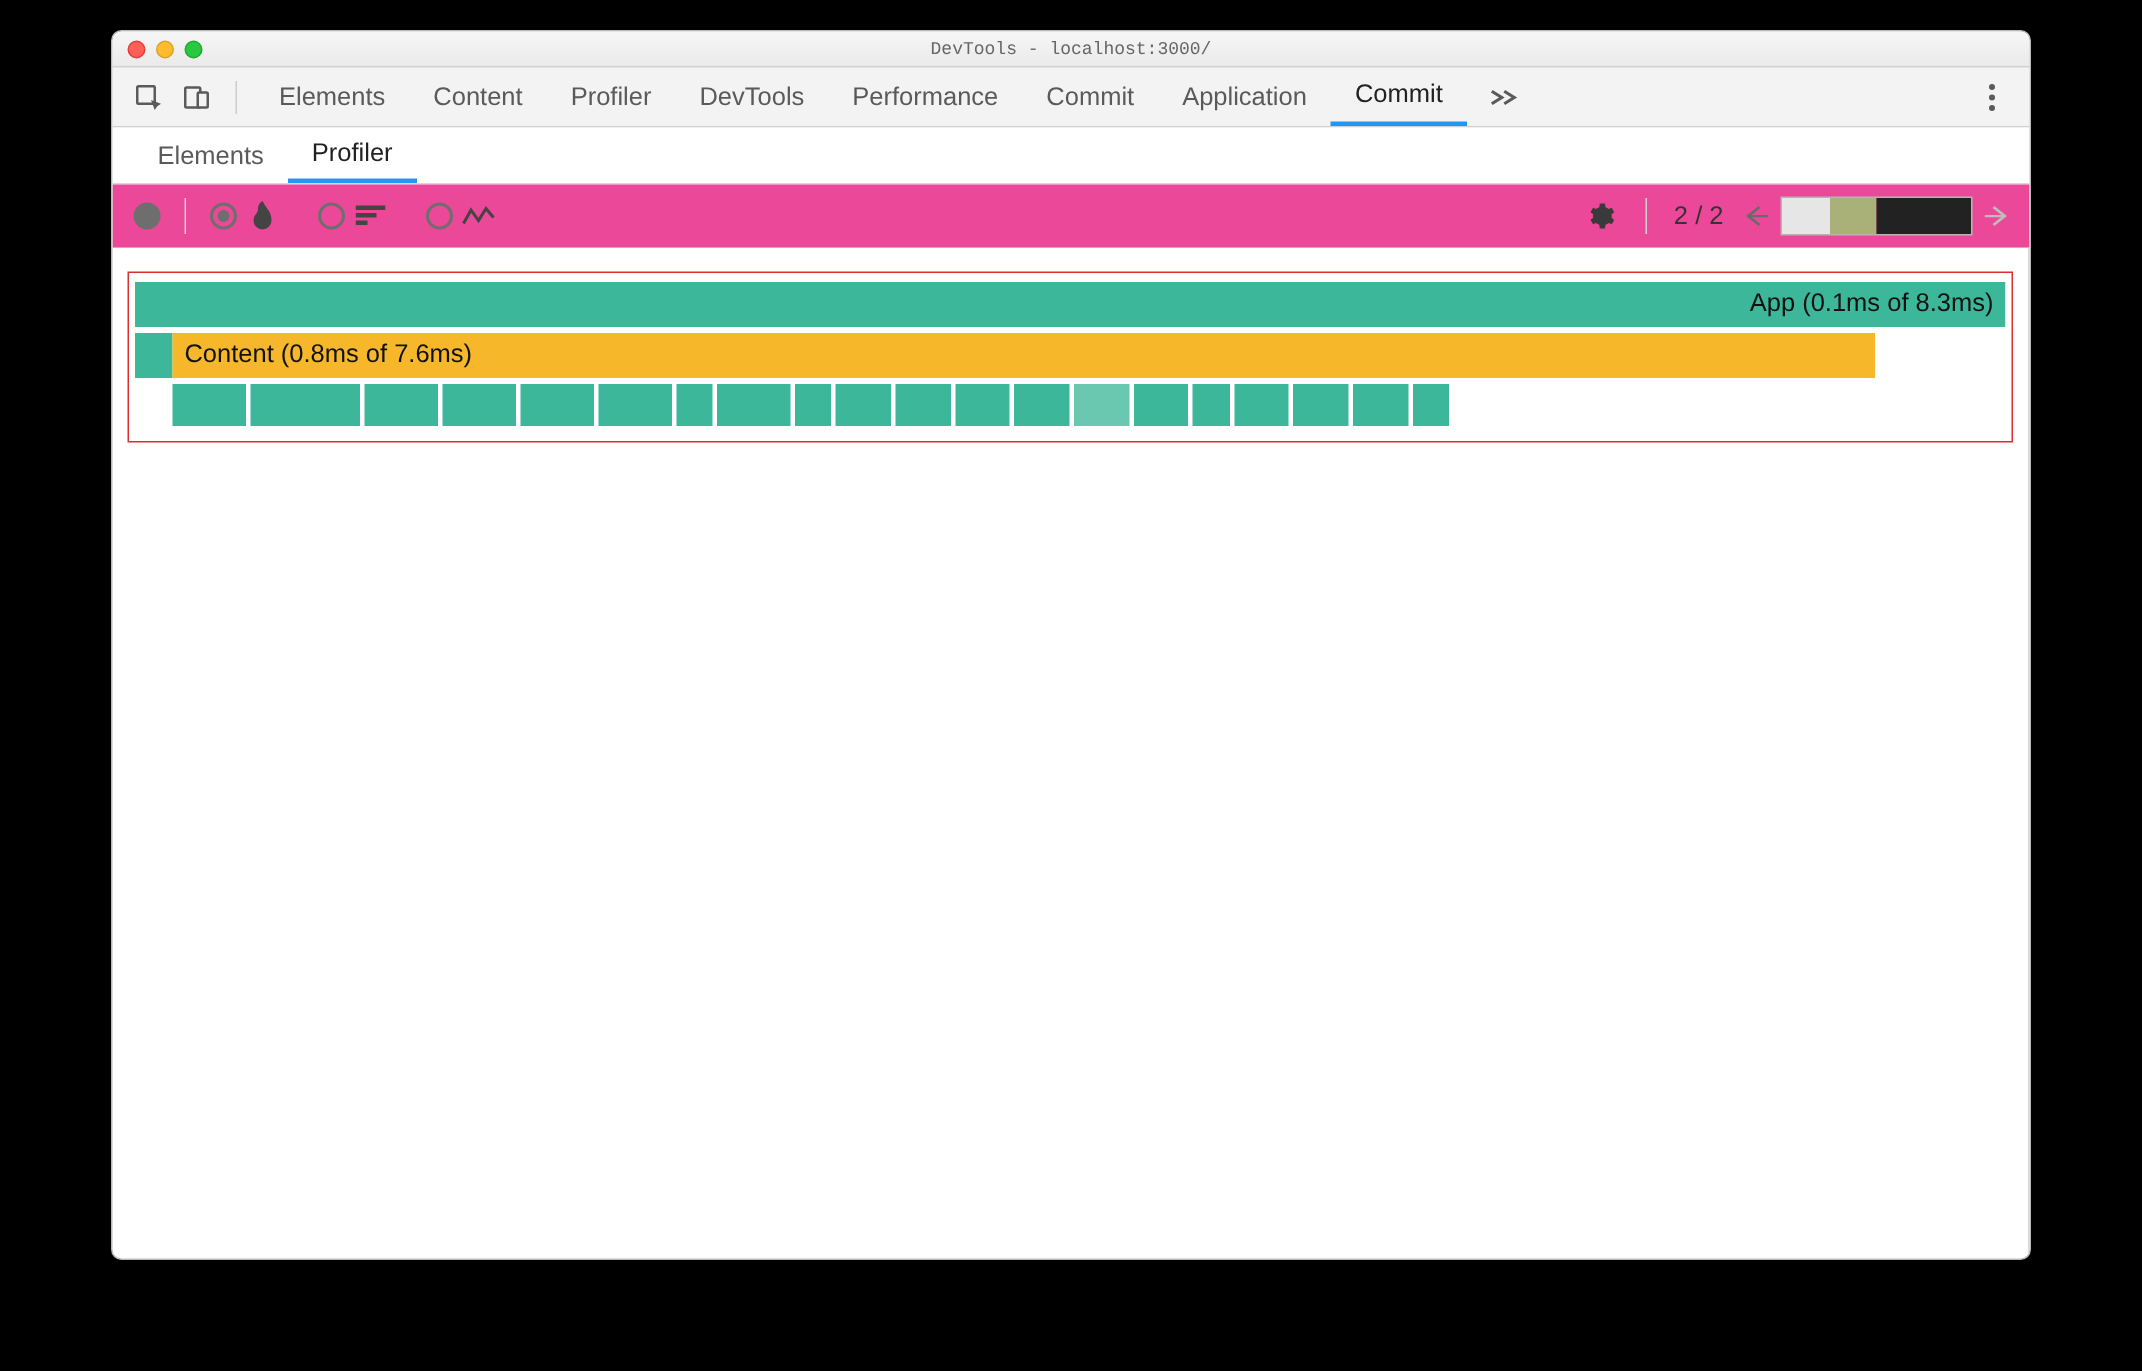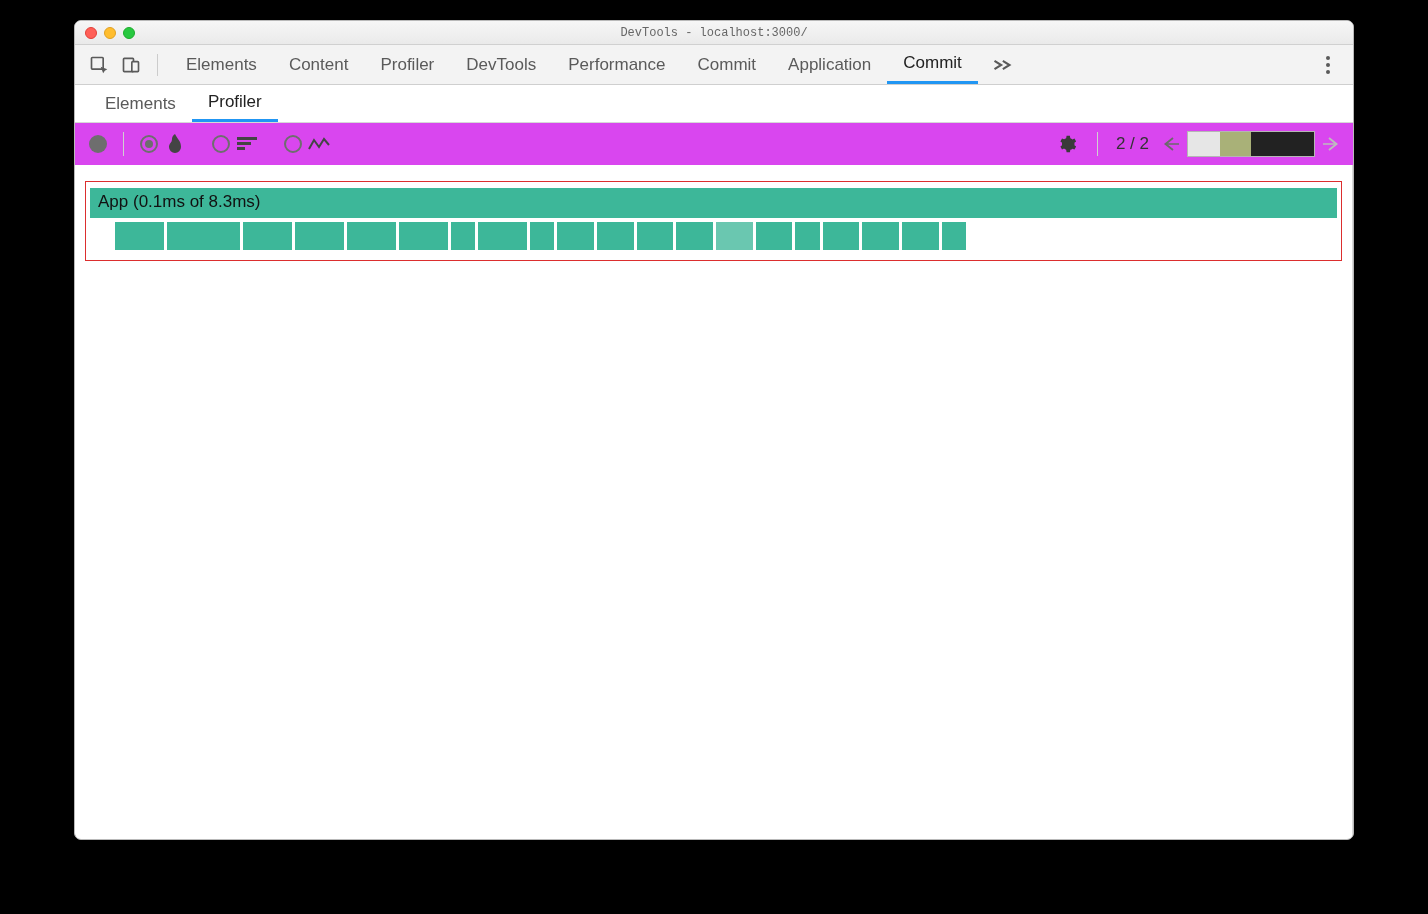--- a/index.html
+++ b/index.html
@@ -29,41 +29,41 @@
   .icon-btn { width:28px; height:28px; display:flex; align-items:center; justify-content:center; color:#5a5a5a; }
   .sep { width:1px; height:22px; background:#ccc; margin:0 8px;}
   .tab { font-size:17px; color:#5a5a5a; padding:0 16px; height:100%; display:flex; align-items:center; cursor:pointer;}
   .tab.active { color:#222; border-bottom:3px solid #2196f3; font-weight:500; }
   .more-icon { margin-left:auto; }
   
   .subtabs { height:38px; display:flex; align-items:center; border-bottom:1px solid #d8d8d8; background:#fff; padding-left:14px; }
   .subtab { font-size:17px; color:#5a5a5a; padding: 0 16px; height:100%; display:flex; align-items:center; cursor:pointer;}
   .subtab.active { color:#222; border-bottom:3px solid #2196f3; font-weight:400; }
   
-  .toolbar { height:42px; display:flex; align-items:center; border-bottom:1px solid #d8d8d8; background:#d946ef; }
+  .toolbar { height:42px; display:flex; align-items:center; border-bottom:1px solid #d8d8d8; background:#ec4899; }
   .left-tools { display:flex; align-items:center; padding-left:14px; gap:6px; }
   .circle-btn { width:18px; height:18px; border-radius:50%; background:#6e6e6e; }
   .vsep { width:1px; height:24px; background:#d0d0d0; margin:0 10px;}
   .radio { width:18px; height:18px; border-radius:50%; border:2px solid #6e6e6e; display:inline-flex; align-items:center; justify-content:center;}
   .radio.sel::after { content:""; width:8px; height:8px; border-radius:50%; background:#6e6e6e;}
   .tool-glyph { width:22px; color:#444; display:flex; align-items:center; justify-content:center; }
   .toolbar-right { margin-left:auto; display:flex; align-items:center; padding-right:0; }
   .gear { color:#3a3a3a; padding:0 10px; }
   .counter { font-size:17px; color:#333; padding:0 8px;}
   .nav-arrow { color:#6a6a6a; font-size:20px; padding:0 4px;}
   .commit-bar { width:128px; height:26px; display:flex; border:1px solid #b5b5b5; margin:0 4px;}
   .commit-seg { flex:1;}
   
   .body { flex:1; display:flex; min-height:0;}
   .left-pane { flex:1; border-right:1px solid #d8d8d8; padding:10px 10px; }
   .right-pane { width:460px; padding:10px 16px; }
   .highlight-box { border:1.5px solid #dc2e2e; padding:6px 4px 10px 4px; margin-top:6px;}
   .flame-row { height:30px; display:flex; margin-bottom:4px; overflow:hidden;}
   .bar { background:#3db799; color:#111; font-size:17px; padding:4px 8px; white-space:nowrap; }
-  .bar.teal { background:#3db799; }
+  .bar.teal { background:#3db799;text-align:right; }
   .bar.orange { background:#f6b72a; }
   .leaf-row { height:28px; display:flex; gap:3px; margin-top:0; }
   .leaf { background:#3db799; }
   .right-title { font-size:21px; color:#5a5a5a; padding:4px 0 14px 0;}
   .info-line { font-size:17px; color:#333; margin:8px 0;}
   .info-line b { font-weight:700; color:#222;}
   .none { font-size:17px; color:#666; padding:14px 0 0 14px;}
   svg { display:block;}
 </style>
 </head>
@@ -183,20 +183,24 @@
         </div>
       </div>
     </div>
 
     <div class="body">
       <div class="left-pane">
         <div class="highlight-box">
           <div class="flame-row">
             <div class="bar teal" style="width:100%">App (0.1ms of 8.3ms)</div>
           </div>
+          <div class="flame-row">
+            <div class="bar teal" style="width:2%"></div>
+            <div class="bar orange" style="width:91%">Content (0.8ms of 7.6ms)</div>
+          </div>
           <div class="leaf-row" id="leaf-row" style="margin-left:2%">
               <div class="leaf" style="width: 4%;"></div>
               <div class="leaf" style="width: 6%;"></div>
               <div class="leaf" style="width: 4%;"></div>
               <div class="leaf" style="width: 4%;"></div>
               <div class="leaf" style="width: 4%;"></div>
               <div class="leaf" style="width: 4%;"></div>
               <div class="leaf" style="width: 2%;"></div>
               <div class="leaf" style="width: 4%;"></div>
               <div class="leaf" style="width: 2%;"></div>

